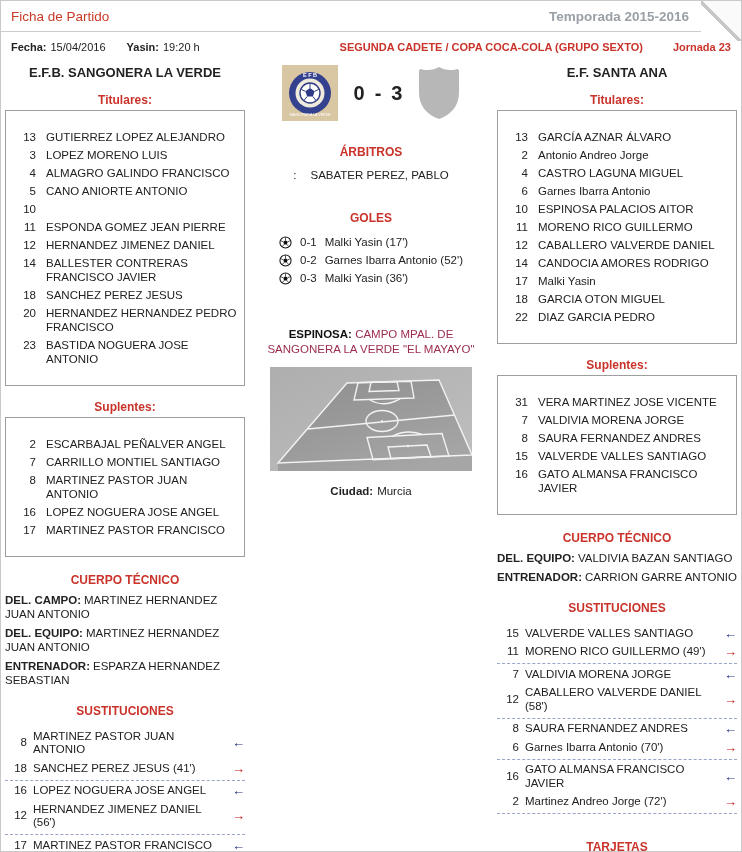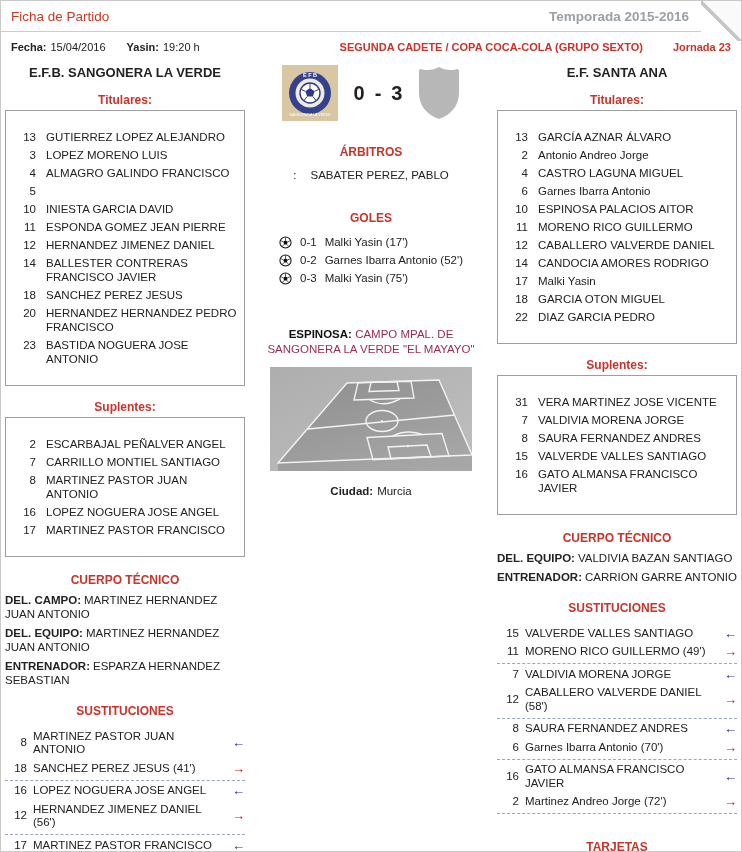--- a/index.html
+++ b/index.html
@@ -123,25 +123,25 @@
             <span class="pname">LOPEZ MORENO LUIS</span>
           </div>
 
           <div class="prow">
             <span class="num">4</span>
             <span class="pname">ALMAGRO GALINDO FRANCISCO</span>
           </div>
 
           <div class="prow">
             <span class="num">5</span>
+            <span class="pname">CANO ANIORTE ANTONIO</span>
           </div>
 
           <div class="prow">
             <span class="num">10</span>
-            <span class="pname">INIESTA GARCIA DAVID</span>
           </div>
 
           <div class="prow">
             <span class="num">11</span>
             <span class="pname">ESPONDA GOMEZ JEAN PIERRE</span>
           </div>
 
           <div class="prow">
             <span class="num">12</span>
             <span class="pname">HERNANDEZ JIMENEZ DANIEL</span>
@@ -344,21 +344,21 @@
                 <polygon points="10,6.5 13.4,9 12.1,12.9 7.9,12.9 6.6,9" fill="#111"></polygon>
                 <g stroke="#111" stroke-width="1.1">
                   <line x1="10" y1="6.5" x2="10" y2="2.4"></line>
                   <line x1="13.4" y1="9" x2="16.8" y2="7.4"></line>
                   <line x1="12.1" y1="12.9" x2="14.6" y2="15.9"></line>
                   <line x1="7.9" y1="12.9" x2="5.4" y2="15.9"></line>
                   <line x1="6.6" y1="9" x2="3.2" y2="7.4"></line>
                 </g>
               </svg>
               <span>0-3</span>
-              <span>Malki Yasin (75')</span>
+              <span>Malki Yasin (36')</span>
             </div>
           </div>
       </div>
 
       <div class="estadio">
         <b>ESPINOSA:</b>
         <span class="val">CAMPO MPAL. DE SANGONERA LA VERDE "EL MAYAYO"</span>
       </div>
 
       <div class="fieldfig">

